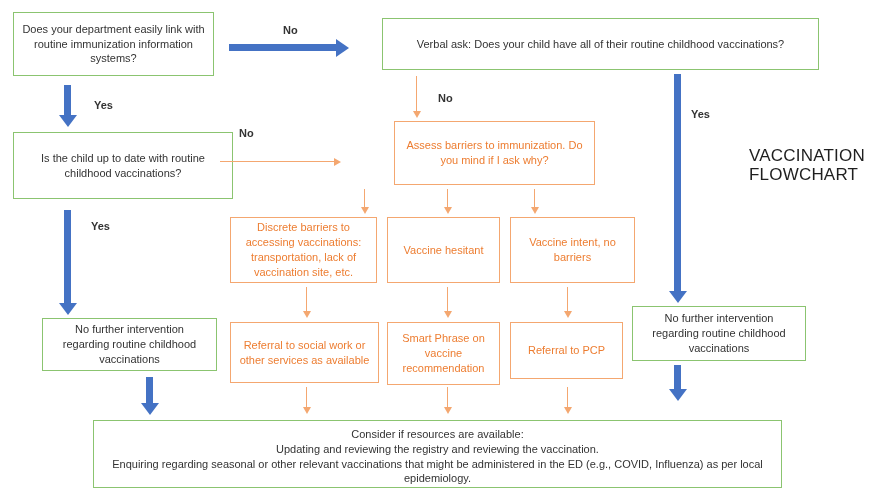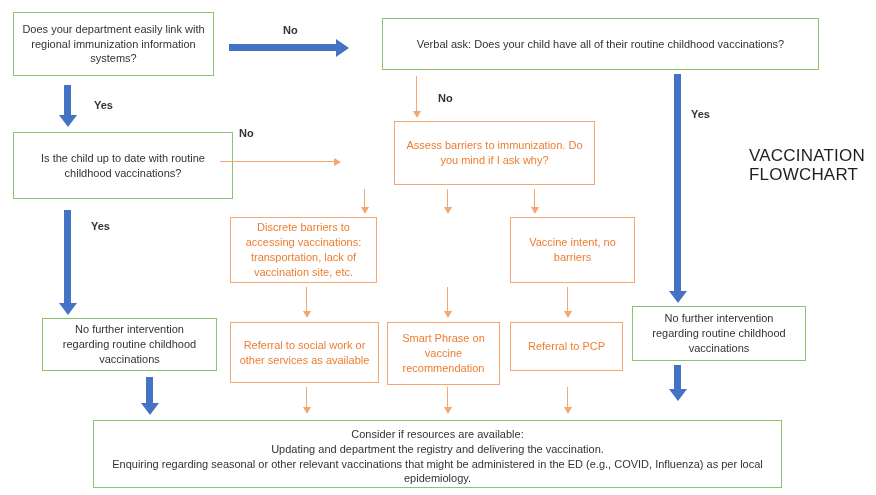--- a/index.html
+++ b/index.html
@@ -26,21 +26,21 @@
 
   #n-dept{left:13px;top:12px;width:201px;height:64px;}
   #n-verbal{left:382px;top:18px;width:437px;height:52px;}
   #n-child{left:13px;top:132px;width:220px;height:67px;}
   #n-assess{left:347px;top:121px;width:201px;height:64px;margin-left:47px;}
   #n-discrete{left:230px;top:217px;width:147px;height:66px;padding:3px 4px;}
   #n-hesitant{left:387px;top:217px;width:113px;height:66px;}
   #n-intent{left:510px;top:217px;width:125px;height:66px;}
   #n-social{left:230px;top:322px;width:149px;height:61px;}
   #n-smart{left:387px;top:322px;width:113px;height:63px;}
-  #n-pcp{left:510px;top:322px;width:113px;height:49px;}
+  #n-pcp{left:510px;top:322px;width:113px;height:57px;}
   #n-noint-right{left:632px;top:306px;width:174px;height:55px;}
   #n-noint-left{left:42px;top:318px;width:175px;height:53px;}
   #n-consider{left:93px;top:420px;width:689px;height:68px;flex-direction:column;justify-content:center;padding-top:8px;}
 
   .lbl{position:absolute;font-size:11px;color:var(--text);font-weight:bold;}
   #l-no-top{left:283px;top:24px;}
   #l-yes-left-up{left:94px;top:99px;}
   #l-no-mid-left{left:239px;top:127px;}
   #l-no-mid{left:438px;top:92px;}
   #l-yes-right{left:691px;top:108px;}
@@ -72,45 +72,48 @@
   .oarr.h .shaft{height:1.5px;flex:1;}
   .oarr .head-down{width:0;height:0;border-left:4.5px solid transparent;border-right:4.5px solid transparent;border-top:7px solid var(--orange-border);}
   .oarr .head-right{width:0;height:0;border-top:4.5px solid transparent;border-bottom:4.5px solid transparent;border-left:7px solid var(--orange-border);}
 </style>
 </head>
 <body>
 
 <div class="canvas">
 
   <div class="node green" id="n-dept">
-    <span>Does your department easily link with regional immunization information systems?</span>
+    <span>Does your department easily link with routine immunization information systems?</span>
   </div>
   <div class="node green" id="n-verbal">
     <span>Verbal ask: Does your child have all of their routine childhood vaccinations?</span>
   </div>
   <div class="node green" id="n-child">
     <span>Is the child up to date with routine childhood vaccinations?</span>
   </div>
   <div class="node green" id="n-noint-left">
     <span>No further intervention regarding routine childhood vaccinations</span>
   </div>
   <div class="node green" id="n-noint-right">
     <span>No further intervention regarding routine childhood vaccinations</span>
   </div>
   <div class="node green" id="n-consider">
     <div>Consider if resources are available:</div>
-    <div>Updating and department the registry and delivering the vaccination.</div>
+    <div>Updating and reviewing the registry and reviewing the vaccination.</div>
     <div>Enquiring regarding seasonal or other relevant vaccinations that might be administered in the ED (e.g., COVID, Influenza) as per local epidemiology.</div>
   </div>
 
   <div class="node orange" id="n-assess">
     <span>Assess barriers to immunization.  Do you mind if I ask why?</span>
   </div>
   <div class="node orange" id="n-discrete">
     <span>Discrete barriers to accessing vaccinations:  transportation, lack of vaccination site, etc.</span>
+  </div>
+  <div class="node orange" id="n-hesitant">
+    <span>Vaccine hesitant</span>
   </div>
   <div class="node orange" id="n-intent">
     <span>Vaccine intent, no barriers</span>
   </div>
   <div class="node orange" id="n-social">
     <span>Referral to social work or other services as available</span>
   </div>
   <div class="node orange" id="n-smart">
     <span>Smart Phrase on vaccine recommendation</span>
   </div>

